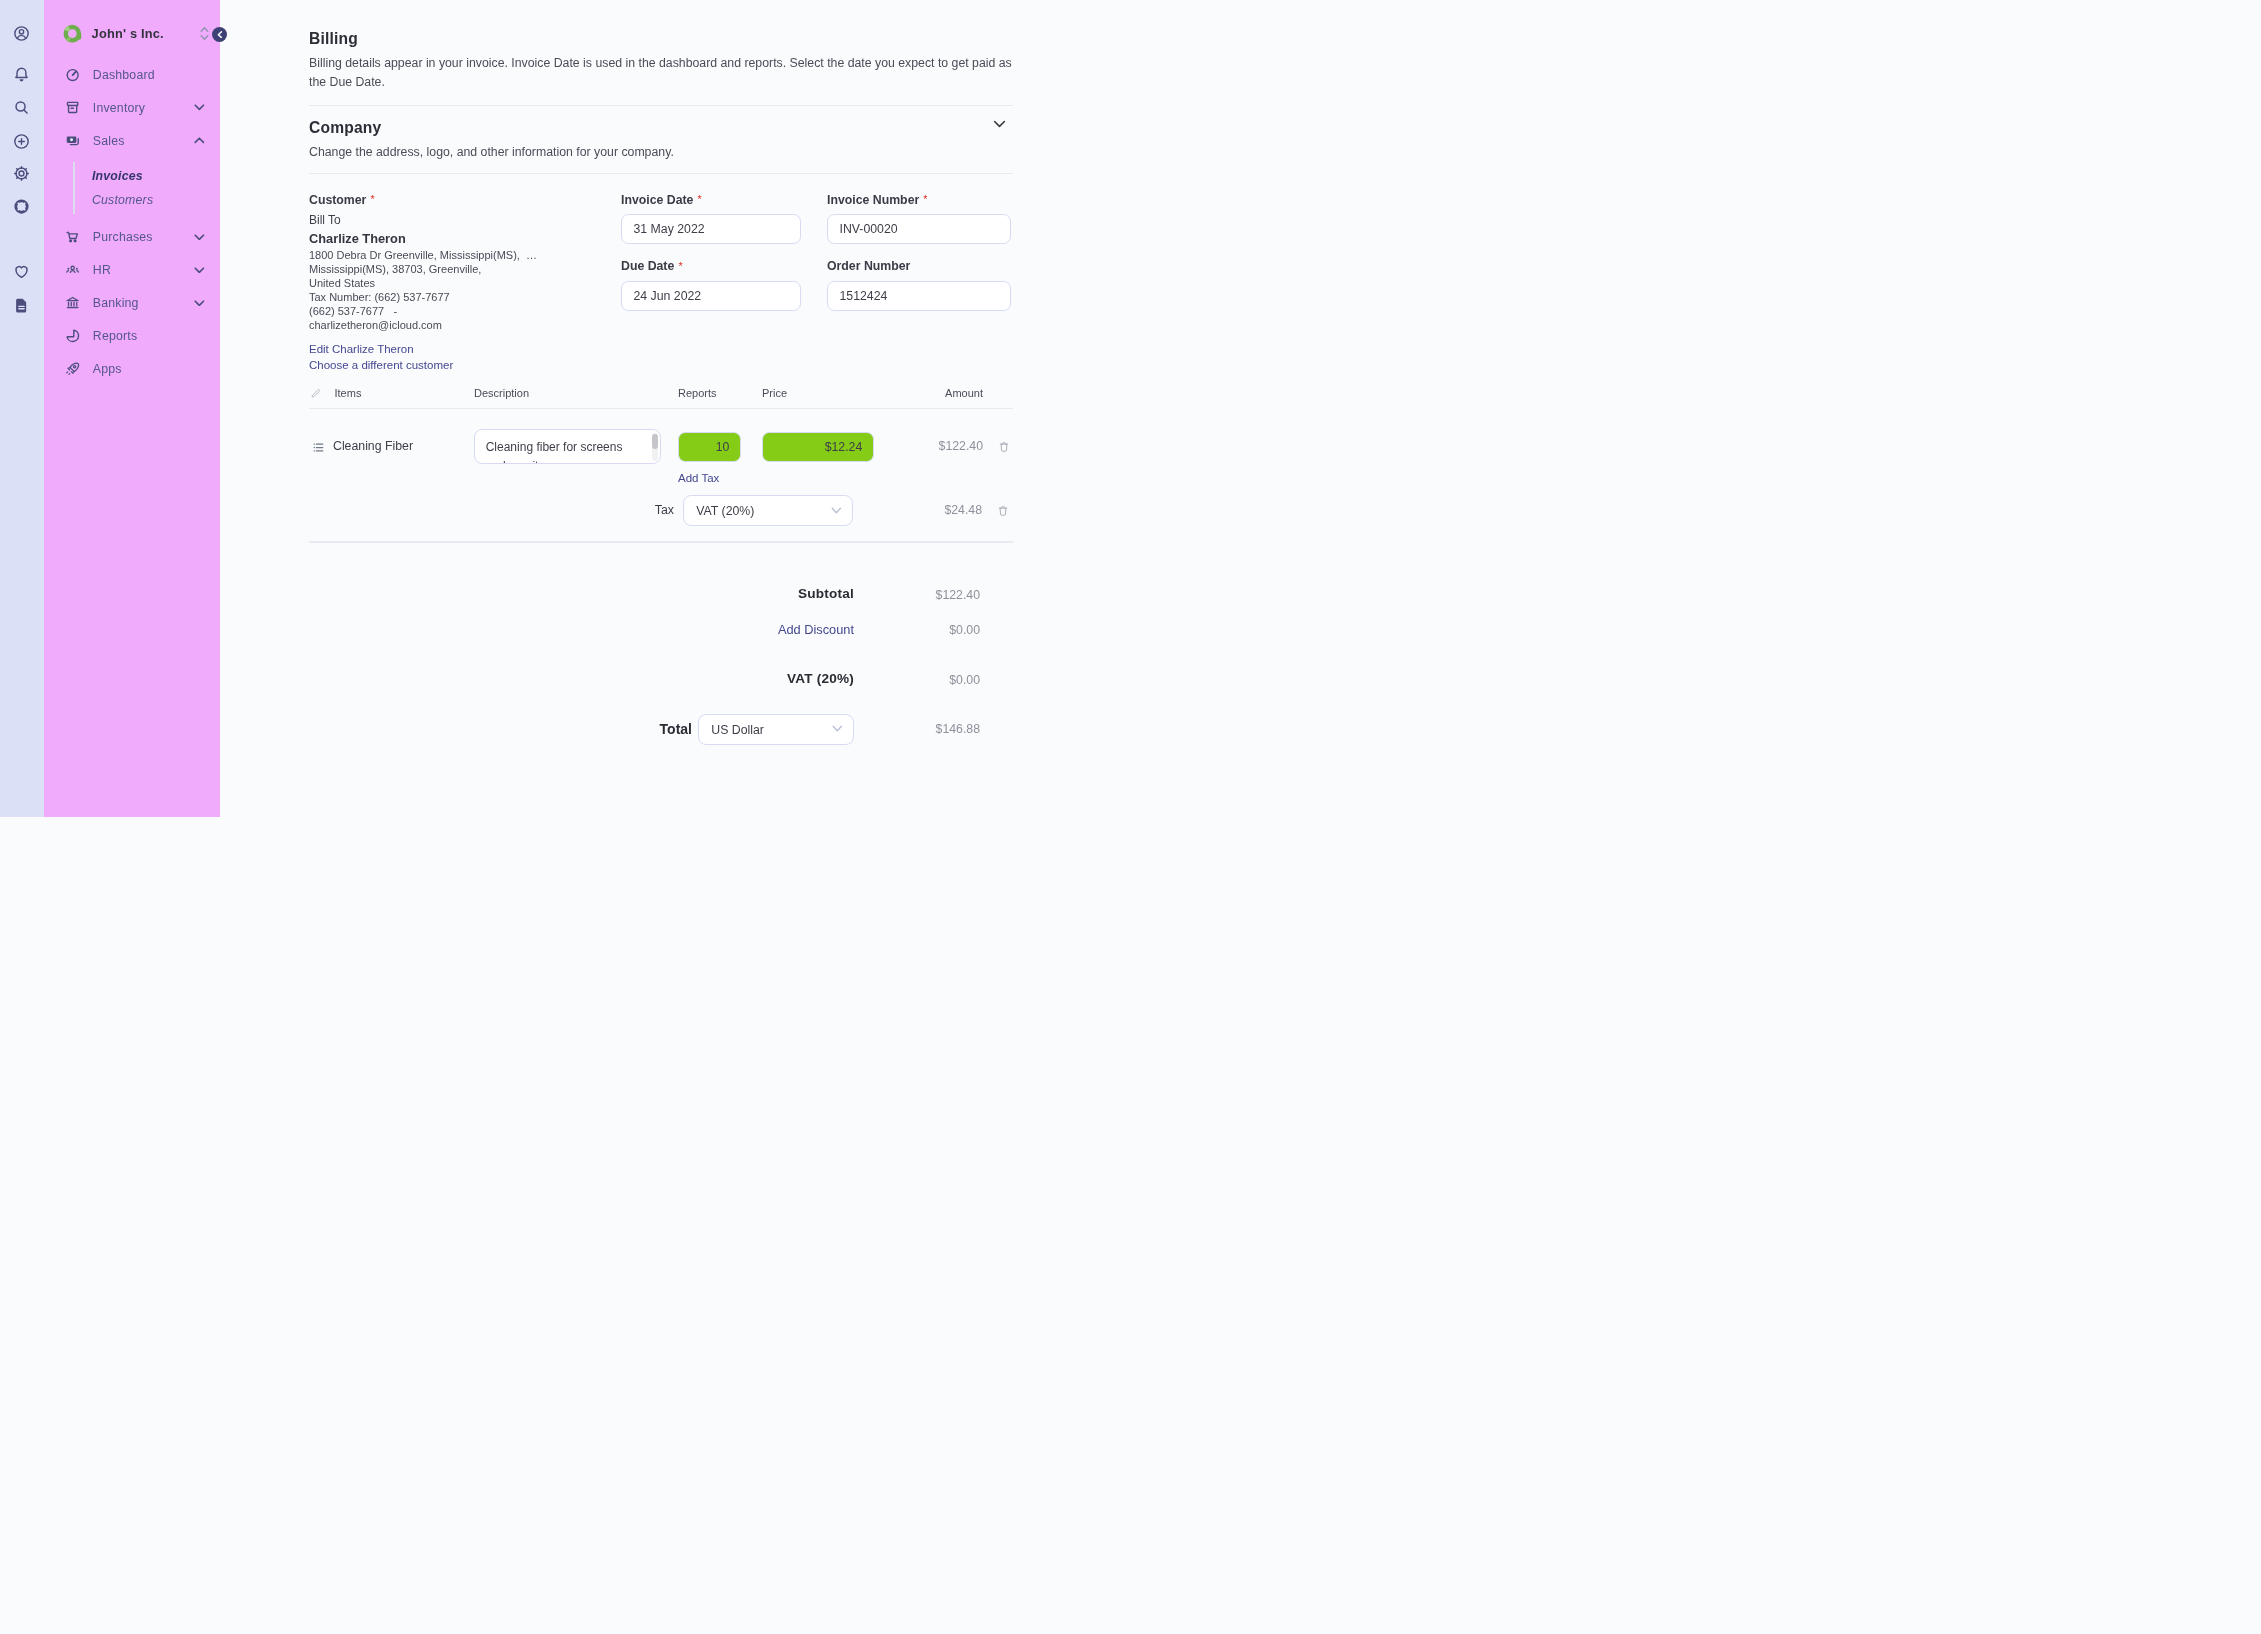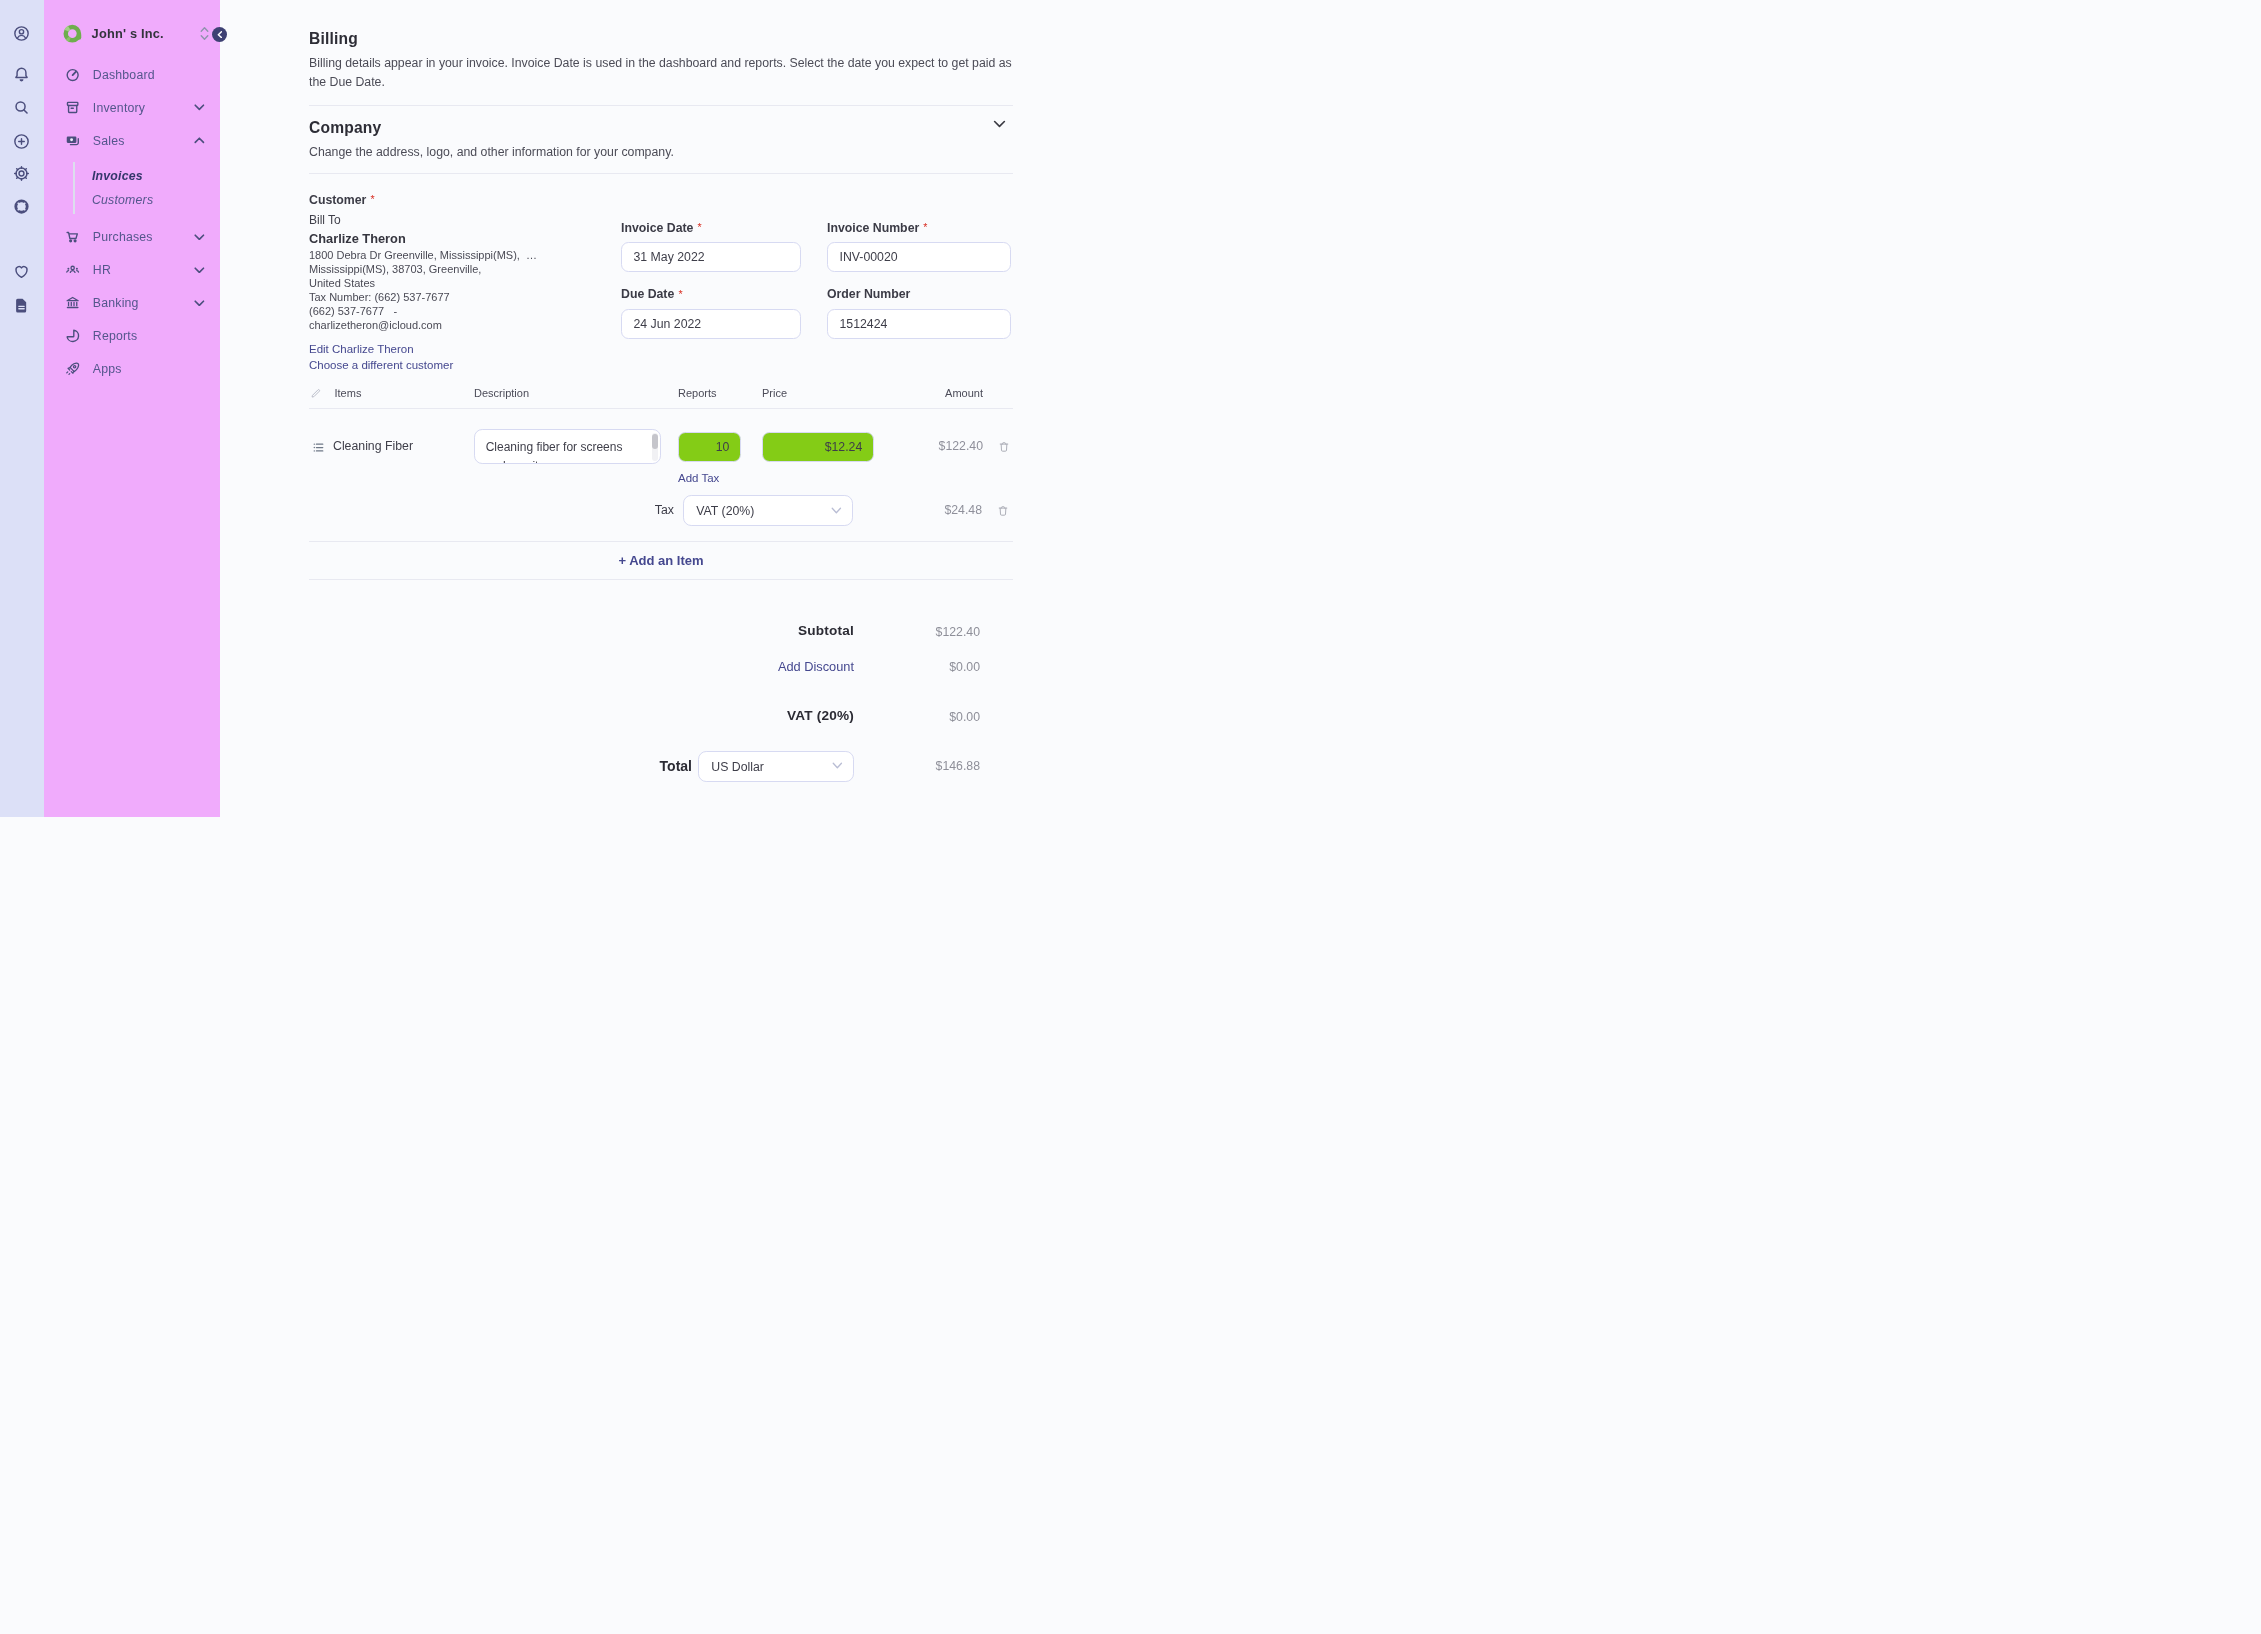--- a/index.html
+++ b/index.html
@@ -80,21 +80,21 @@
   .bill-to { margin-top: 5.8px; font-size: 12px; color: #3f3f4a; }
   .cust-name { margin-top: 4.1px; font-size: 12.8px; font-weight: 700; color: #35353f; }
   .addr1 { margin-top: 2.5px; font-size: 11px; color: #4a4a55; line-height: 14px; white-space: pre; }
   .addr-rest { width: 207px; font-size: 11px; color: #4a4a55; line-height: 14px; }
   .cust-line { font-size: 11px; color: #4a4a55; line-height: 14px; white-space: pre; }
   .cust-links { margin-top: 10px; }
   .link { color: #45488f; cursor: pointer; }
   .cust-links .link { display: block; font-size: 11.5px; line-height: 15.6px; }
 
   .col-right { flex: 1; }
-  .fields-grid { display: grid; grid-template-columns: 180px 184px; column-gap: 26px; row-gap: 14px; margin-top: 28px; }
+  .fields-grid { display: grid; grid-template-columns: 180px 184px; column-gap: 26px; row-gap: 14px; }
   .tfield input {
     margin-top: 7.4px; width: 100%; height: 30px;
     border: 0.8px solid #d7daf2; border-radius: 7.4px; background: #fff;
     font-family: "Liberation Sans", sans-serif; font-size: 12.3px; color: #3e3e49;
     padding: 0 11.5px; outline: none;
   }
 
   
   .items-header { margin-top: 13px; position: relative; height: 15px; font-size: 11px; color: #4b4b58; }
   .ih { position: absolute; top: 0; }
@@ -470,23 +470,20 @@
       <span class="trash">
         <svg width="14" height="14" viewBox="0 0 24 24" fill="none" stroke="currentColor" stroke-width="1.6" stroke-linecap="round" stroke-linejoin="round">
           <path d="M5.5 7h13"></path>
             <path d="M9.6 7V6a1.5 1.5 0 0 1 1.5-1.5h1.8A1.5 1.5 0 0 1 14.4 6v1"></path>
           <path d="M7.1 7l.6 10.4a1.9 1.9 0 0 0 1.9 1.8h4.8a1.9 1.9 0 0 0 1.9-1.8L16.9 7"></path>
         </svg>
       </span>
     </div>
 
     <div class="divider rule1"></div>
-    <div class="add-item-row">
-      <span class="link">+ Add an Item</span>
-    </div>
     <div class="divider"></div>
 
     
     <div class="totals">
       <div class="t-row">
         <span class="t-label">Subtotal</span>
         <span class="t-value">$122.40</span>
       </div>
       <div class="t-row">
         <span class="t-link link">Add Discount</span>

